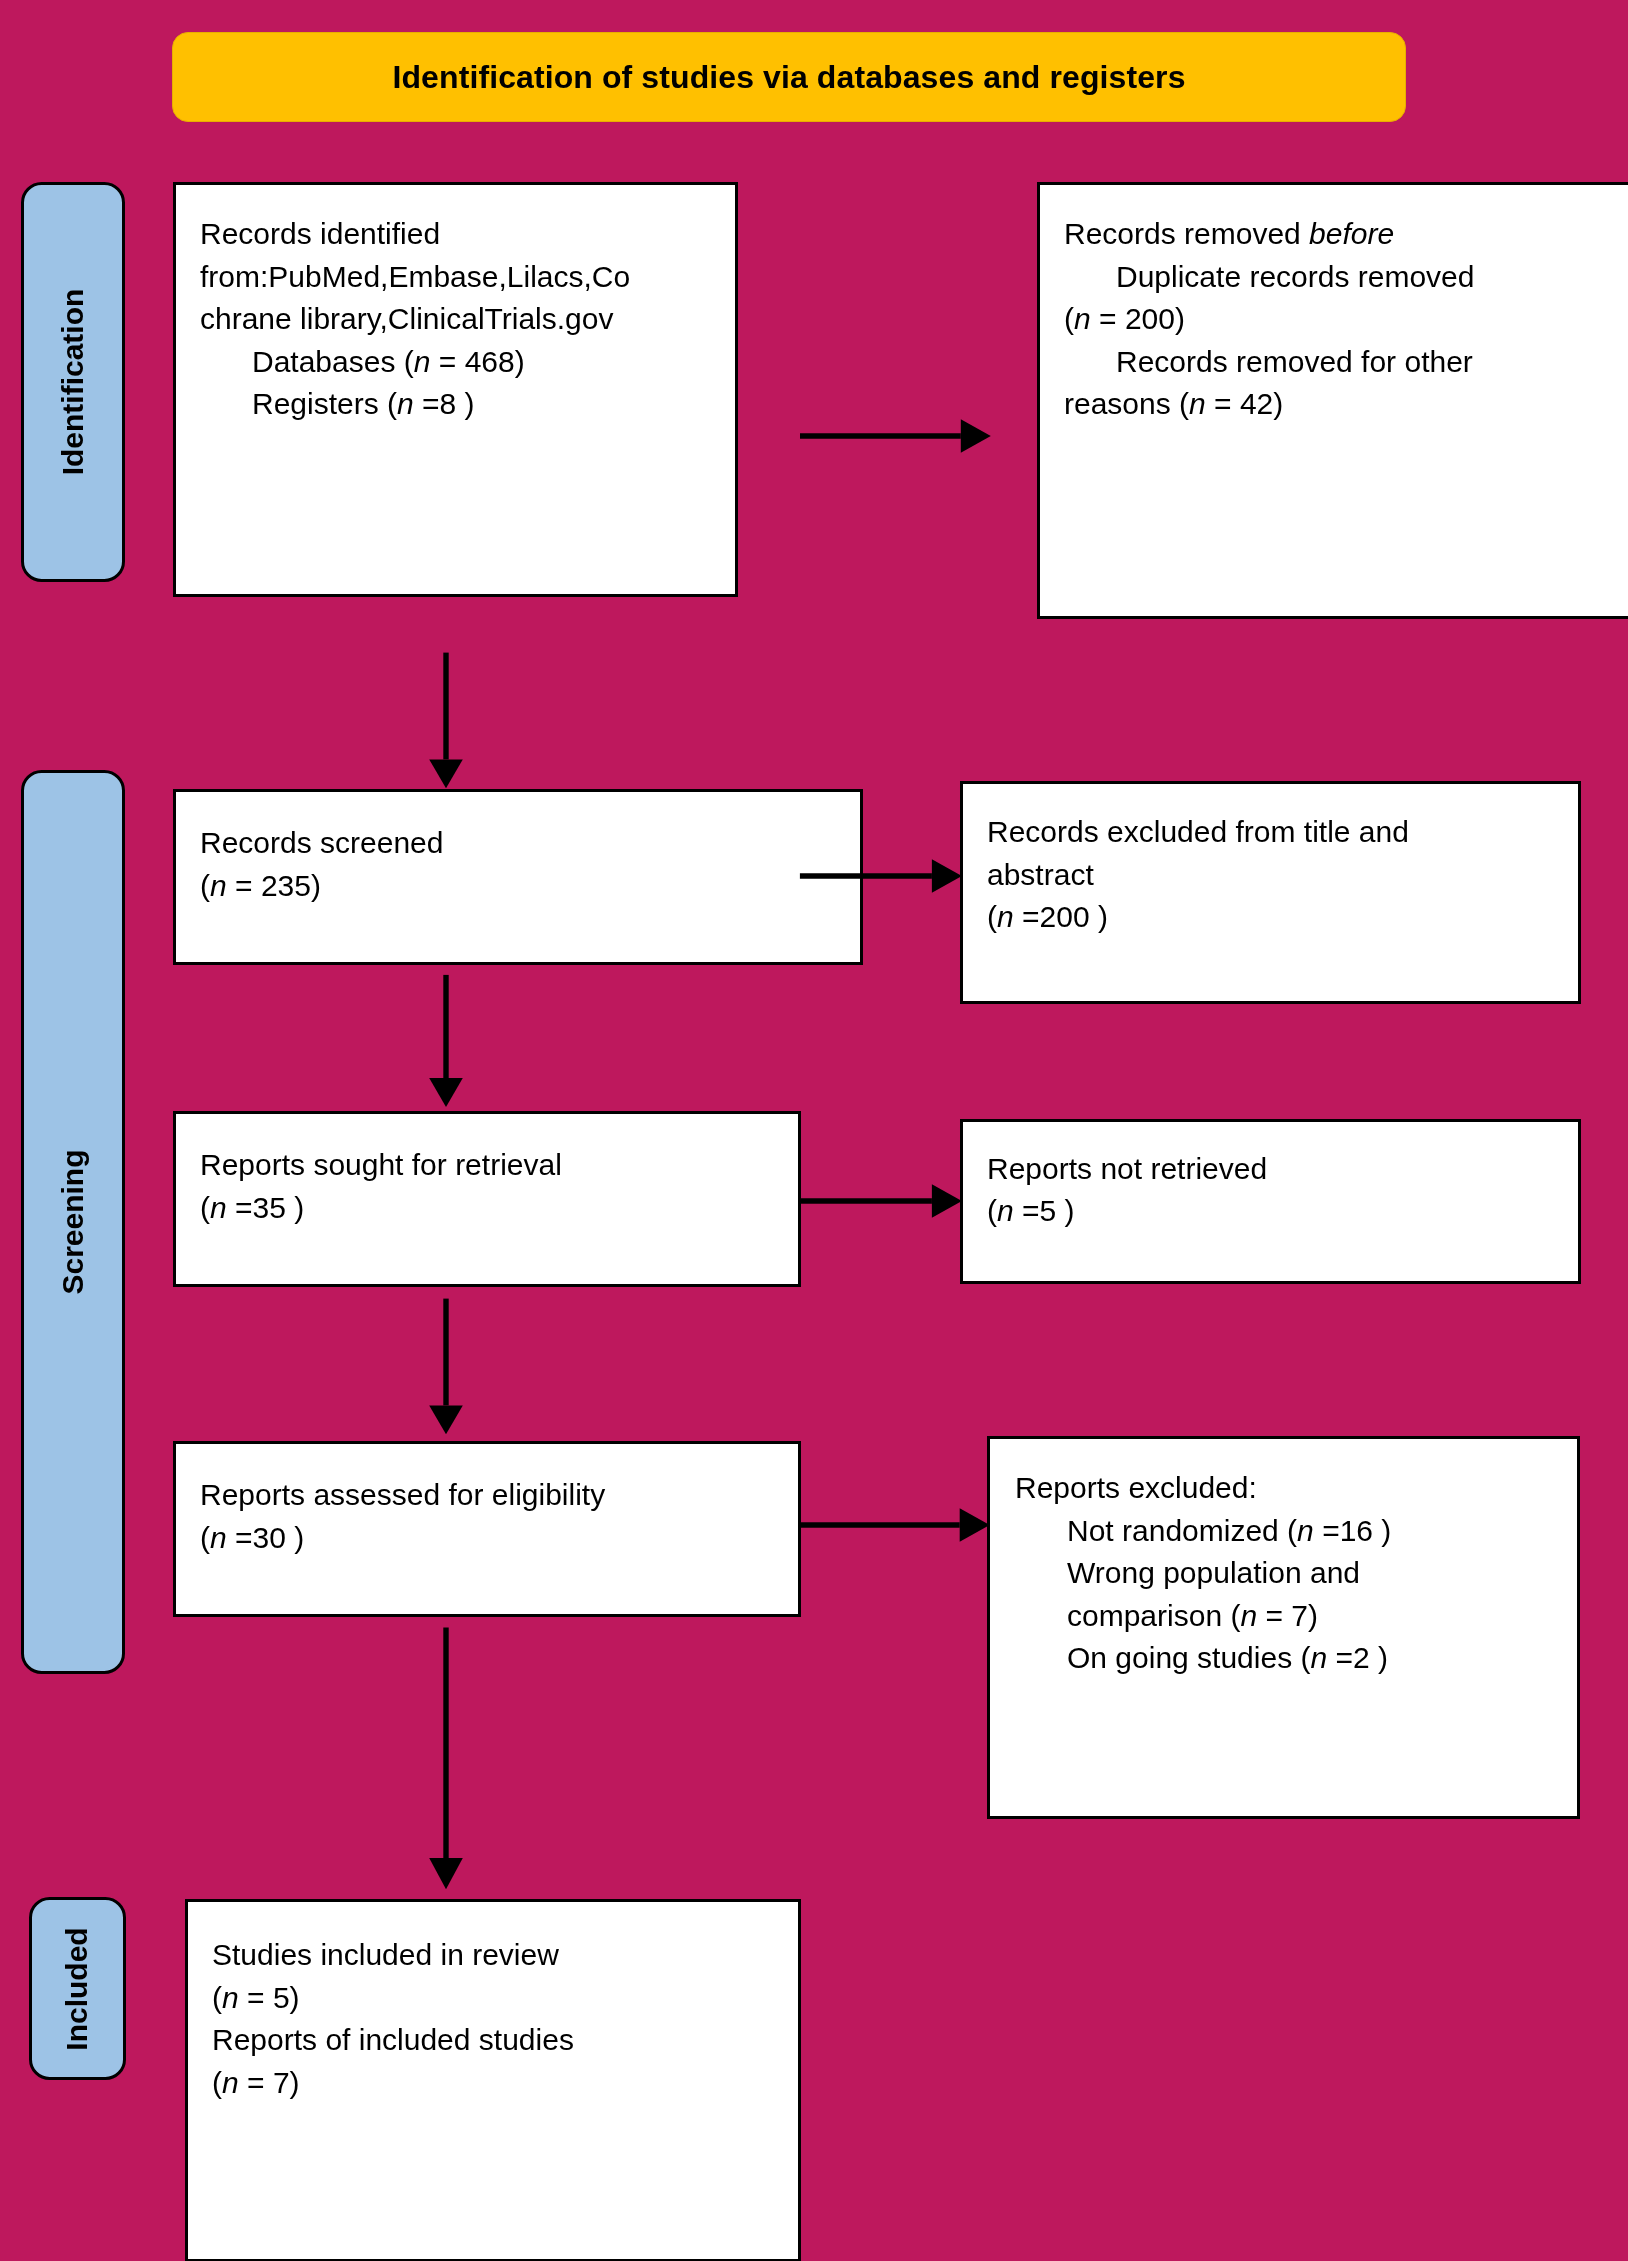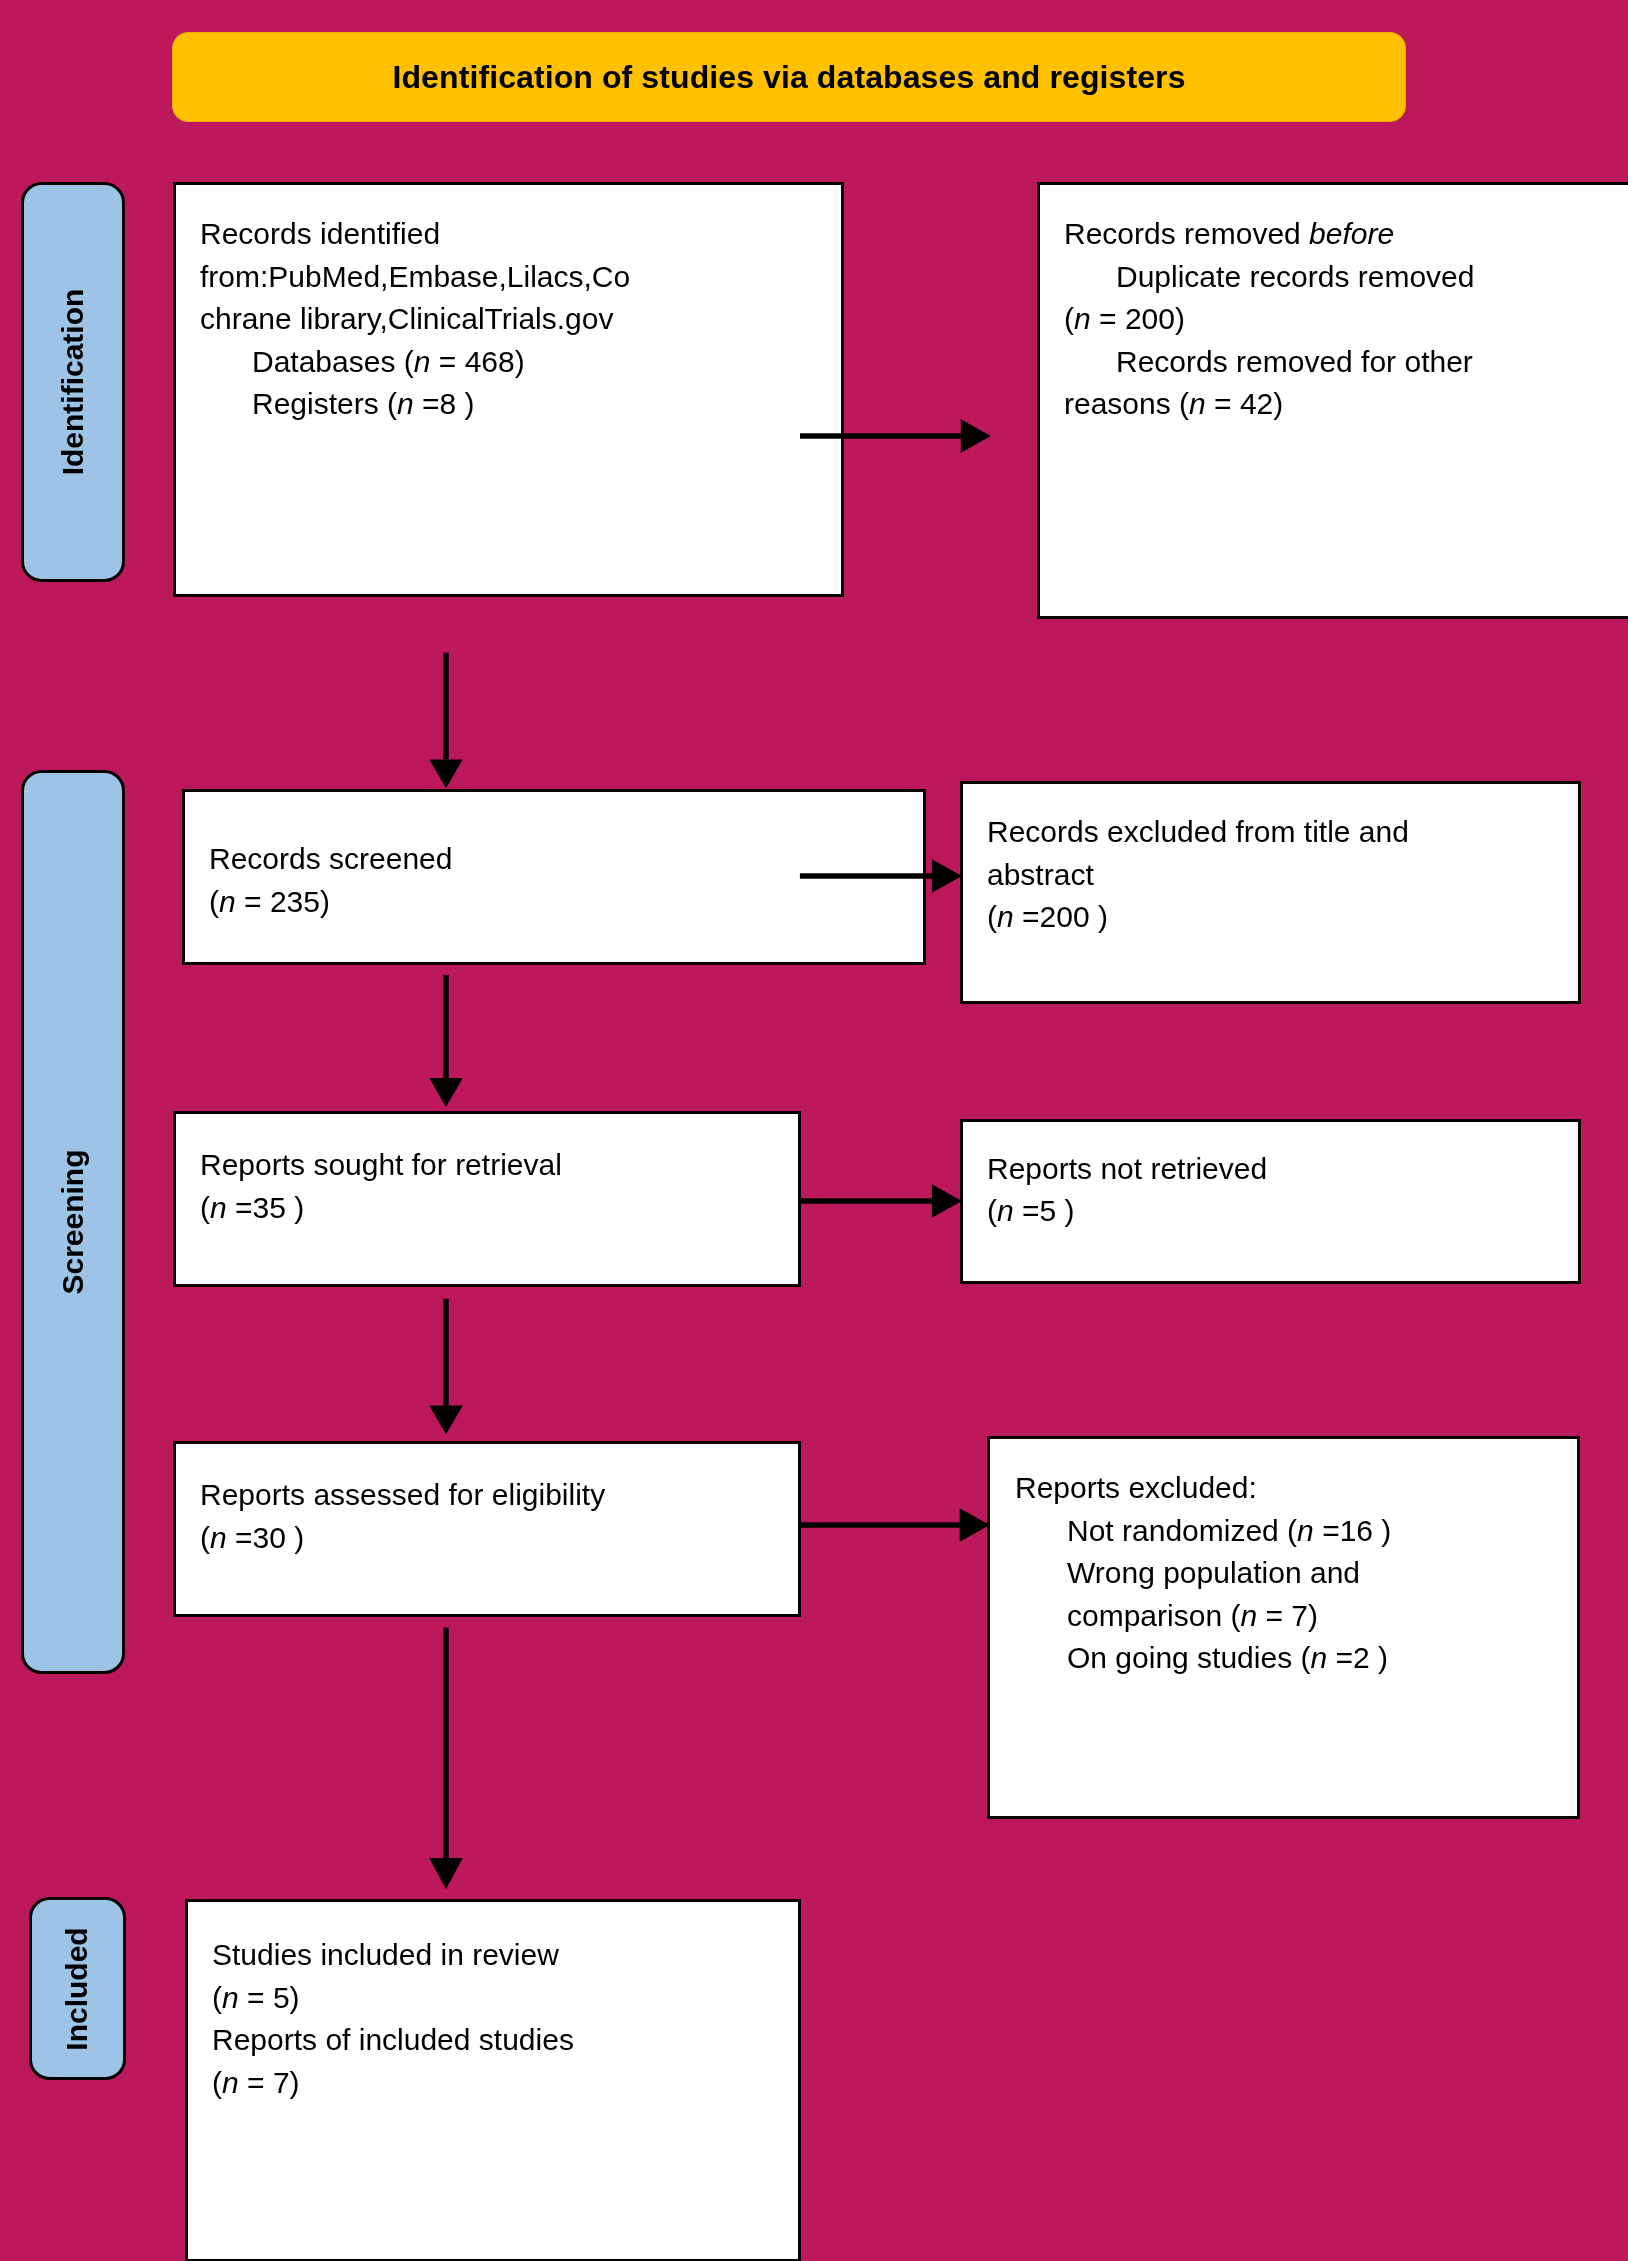--- a/index.html
+++ b/index.html
@@ -97,37 +97,37 @@
   </div>
 
   <div class="stage-band" style="left:21px; top:770px; width:104px; height:904px;">
     <span class="stage-label">Screening</span>
   </div>
 
   <div class="stage-band" style="left:28.5px; top:1897px; width:97px; height:183px;">
     <span class="stage-label">Included</span>
   </div>
 
-  <div class="flow-box" style="left:173px; top:182px; width:671px; height:415px;">
+  <div class="flow-box" style="left:173px; top:182px; width:565px; height:415px;">
     <div class="line">Records identified</div>
     <div class="line">from:PubMed,Embase,Lilacs,Co</div>
     <div class="line">chrane library,ClinicalTrials.gov</div>
     <div class="line indent"><span>Databases (</span><em class="it">n</em><span> = 468)</span></div>
     <div class="line indent"><span>Registers (</span><em class="it">n</em><span> =8 )</span></div>
   </div>
 
   <div class="flow-box" style="left:989px; top:182px; width:622px; height:437px;margin-left:48px;">
     <div class="line"><span>Records removed </span><em class="it">before</em></div>
     <div class="line indent">Duplicate records removed</div>
     <div class="line"><span>(</span><em class="it">n</em><span> = 200)</span></div>
     <div class="line indent">Records removed for other</div>
     <div class="line"><span>reasons (</span><em class="it">n</em><span> = 42)</span></div>
   </div>
 
-  <div class="flow-box" style="left:182px; top:789px; width:744px; height:176px; padding-top:46px;">
+  <div class="flow-box" style="left:173px; top:789px; width:690px; height:176px; padding-top:30px;">
     <div class="line">Records screened</div>
     <div class="line"><span>(</span><em class="it">n</em><span> = 235)</span></div>
   </div>
 
   <div class="flow-box" style="left:960px; top:781px; width:621px; height:223px; padding-top:27px;">
     <div class="line">Records excluded from title and</div>
     <div class="line">abstract</div>
     <div class="line"><span>(</span><em class="it">n</em><span> =200 )</span></div>
   </div>
 

